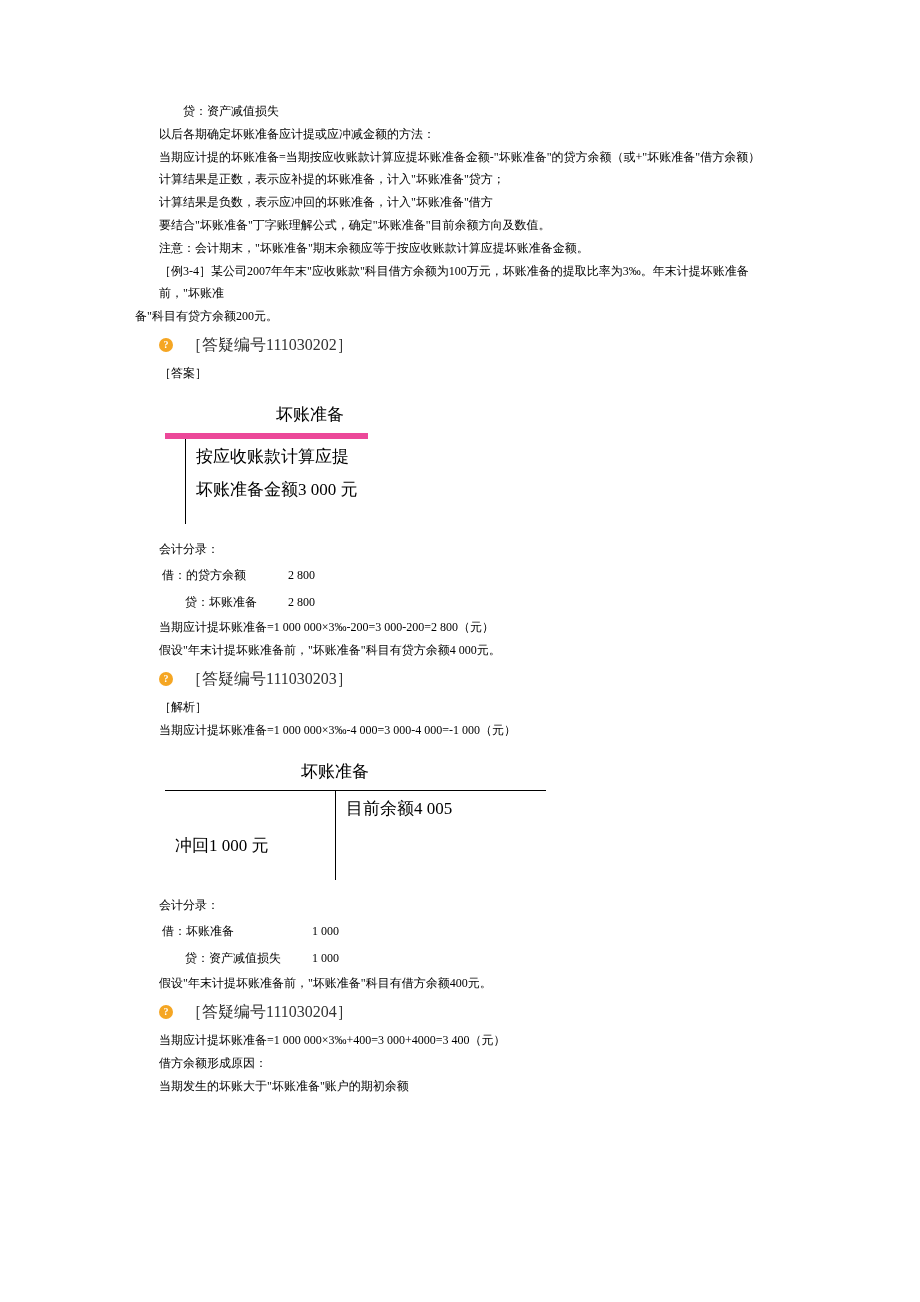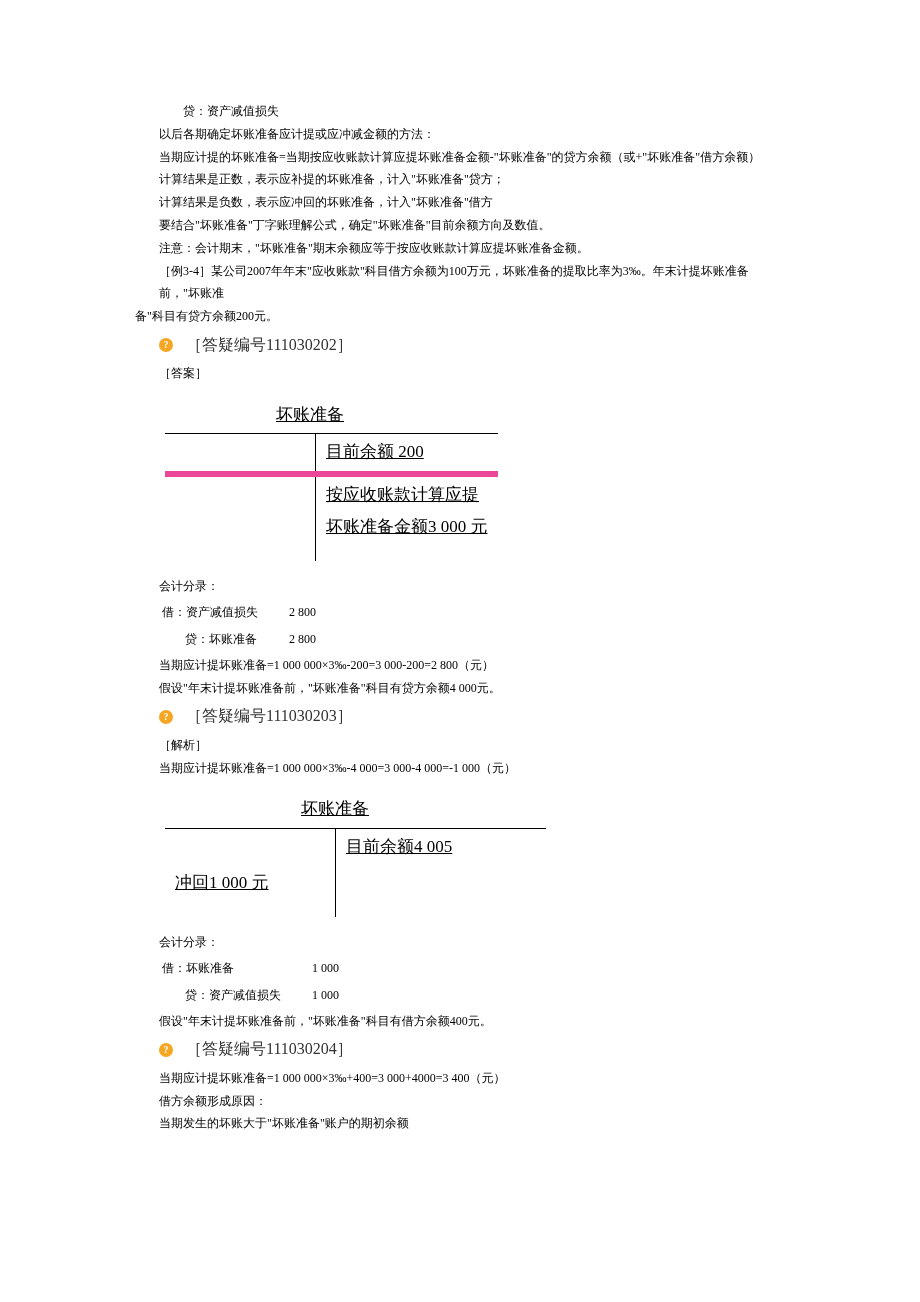--- a/index.html
+++ b/index.html
@@ -30,21 +30,20 @@
     margin-right: 4px;
   }
   .note-text { font-size: 16px; color: #333; margin-left: 9px; }
   .answer { padding-left: 24px; }
 
   
   .tacct {
     margin: 14px 0 14px 30px;
     font-family: "SimSun", "宋体", serif;
     font-size: 17px;
-    text-decoration: underline;
   }
   .tacct .title {
     text-align: center;
     margin-bottom: 2px;
   }
   .tacct table {
     border-collapse: collapse;
   }
   .tacct td {
     padding: 2px 10px;
@@ -79,44 +78,40 @@
 <div class="note-row">
   <span class="q-icon">?</span>
   <span class="note-text">［答疑编号111030202］</span>
 </div>
 <p class="line answer">［答案］</p>
 
 <div class="tacct">
   <div class="title" style="width:290px;">坏账准备</div>
   <table>
     <tbody>
-        <tr class="top-row">
-      <td class="left-cell" style="width:130px;"></td>
-      <td class="right-cell" style="width:160px;">目前余额 200</td>
-    </tr>
     <tr class="mid-row">
       <td class="left-cell"></td>
       <td class="right-cell">
         <span>按应收账款计算应提</span><br>
         <span>坏账准备金额3 000 元</span>
       </td>
     </tr>
     <tr class="tail-row">
       <td class="left-cell"></td>
       <td></td>
     </tr>
   </tbody>
     </table>
 </div>
 
 <p class="line indent2">会计分录：</p>
 <table class="entry-table">
   <tbody>
       <tr>
-    <td>借：资产减值损失</td>
+    <td>借：的贷方余额</td>
     <td>2 800</td>
   </tr>
   <tr>
     <td class="acct2">贷：坏账准备</td>
     <td>2 800</td>
   </tr>
 </tbody>
   </table>
 <p class="line indent2">当期应计提坏账准备=1 000 000×3‰-200=3 000-200=2 800（元）</p>
 <p class="line indent2">假设"年末计提坏账准备前，"坏账准备"科目有贷方余额4 000元。</p>

